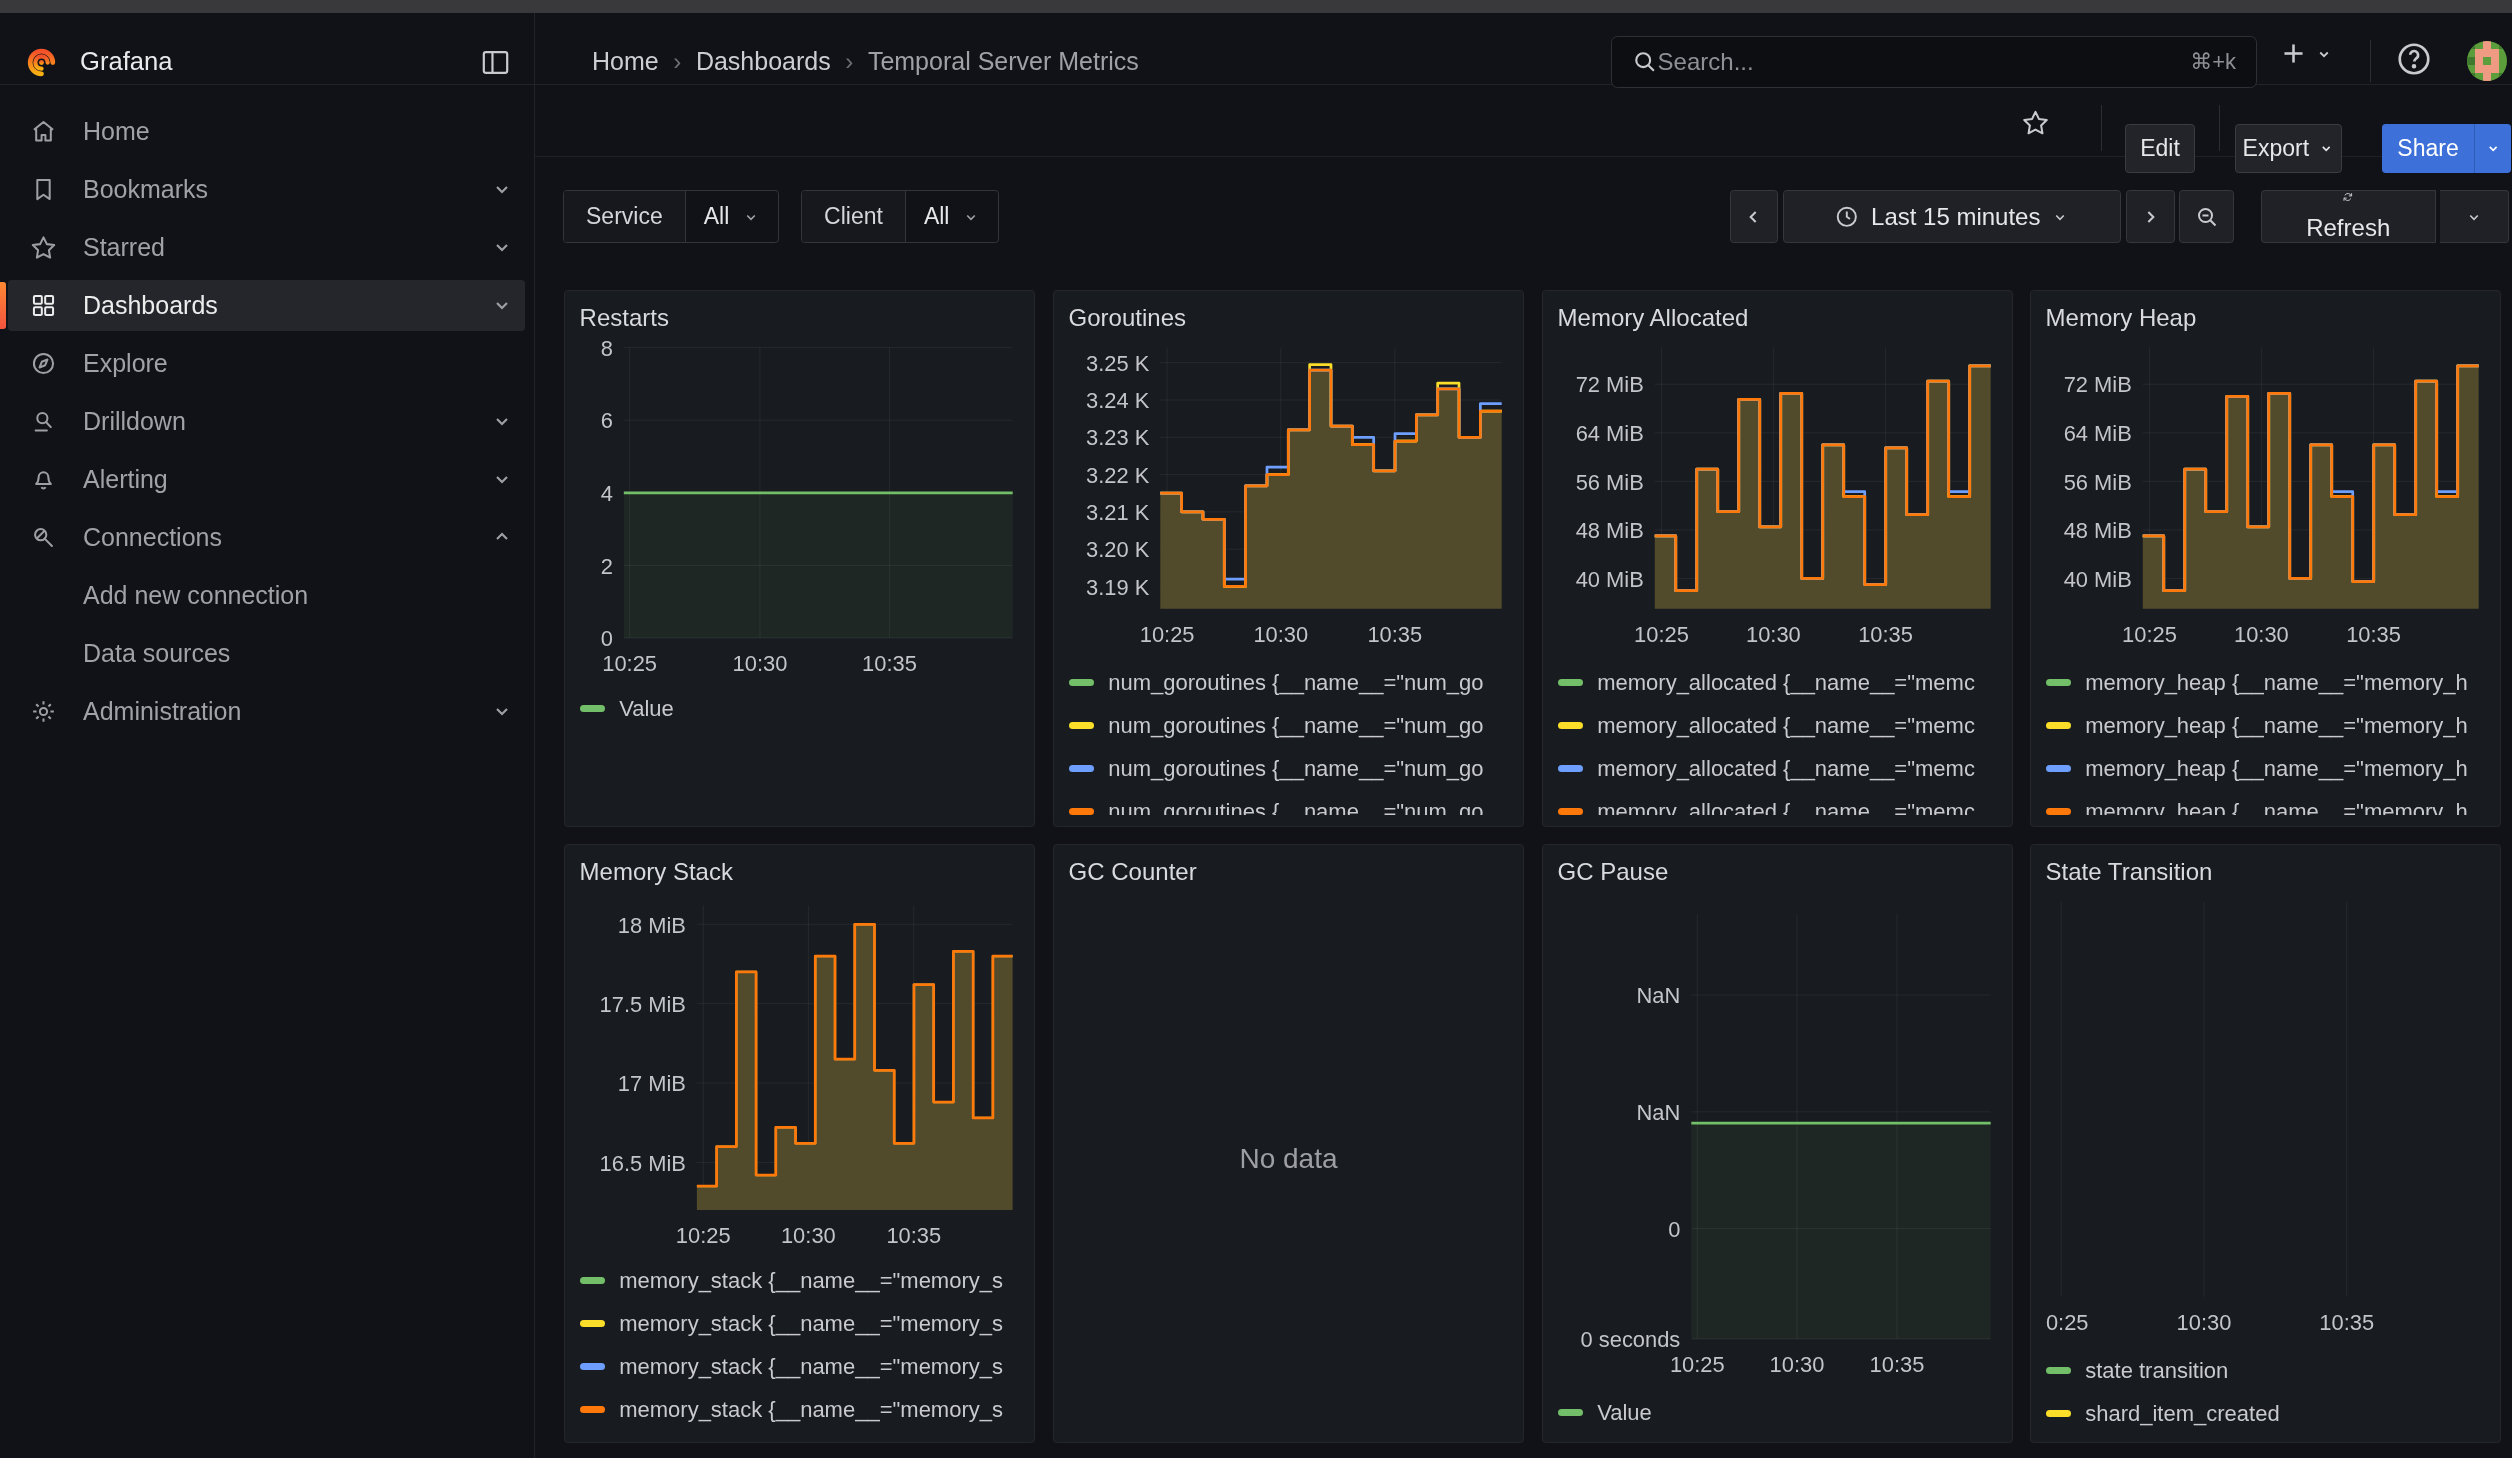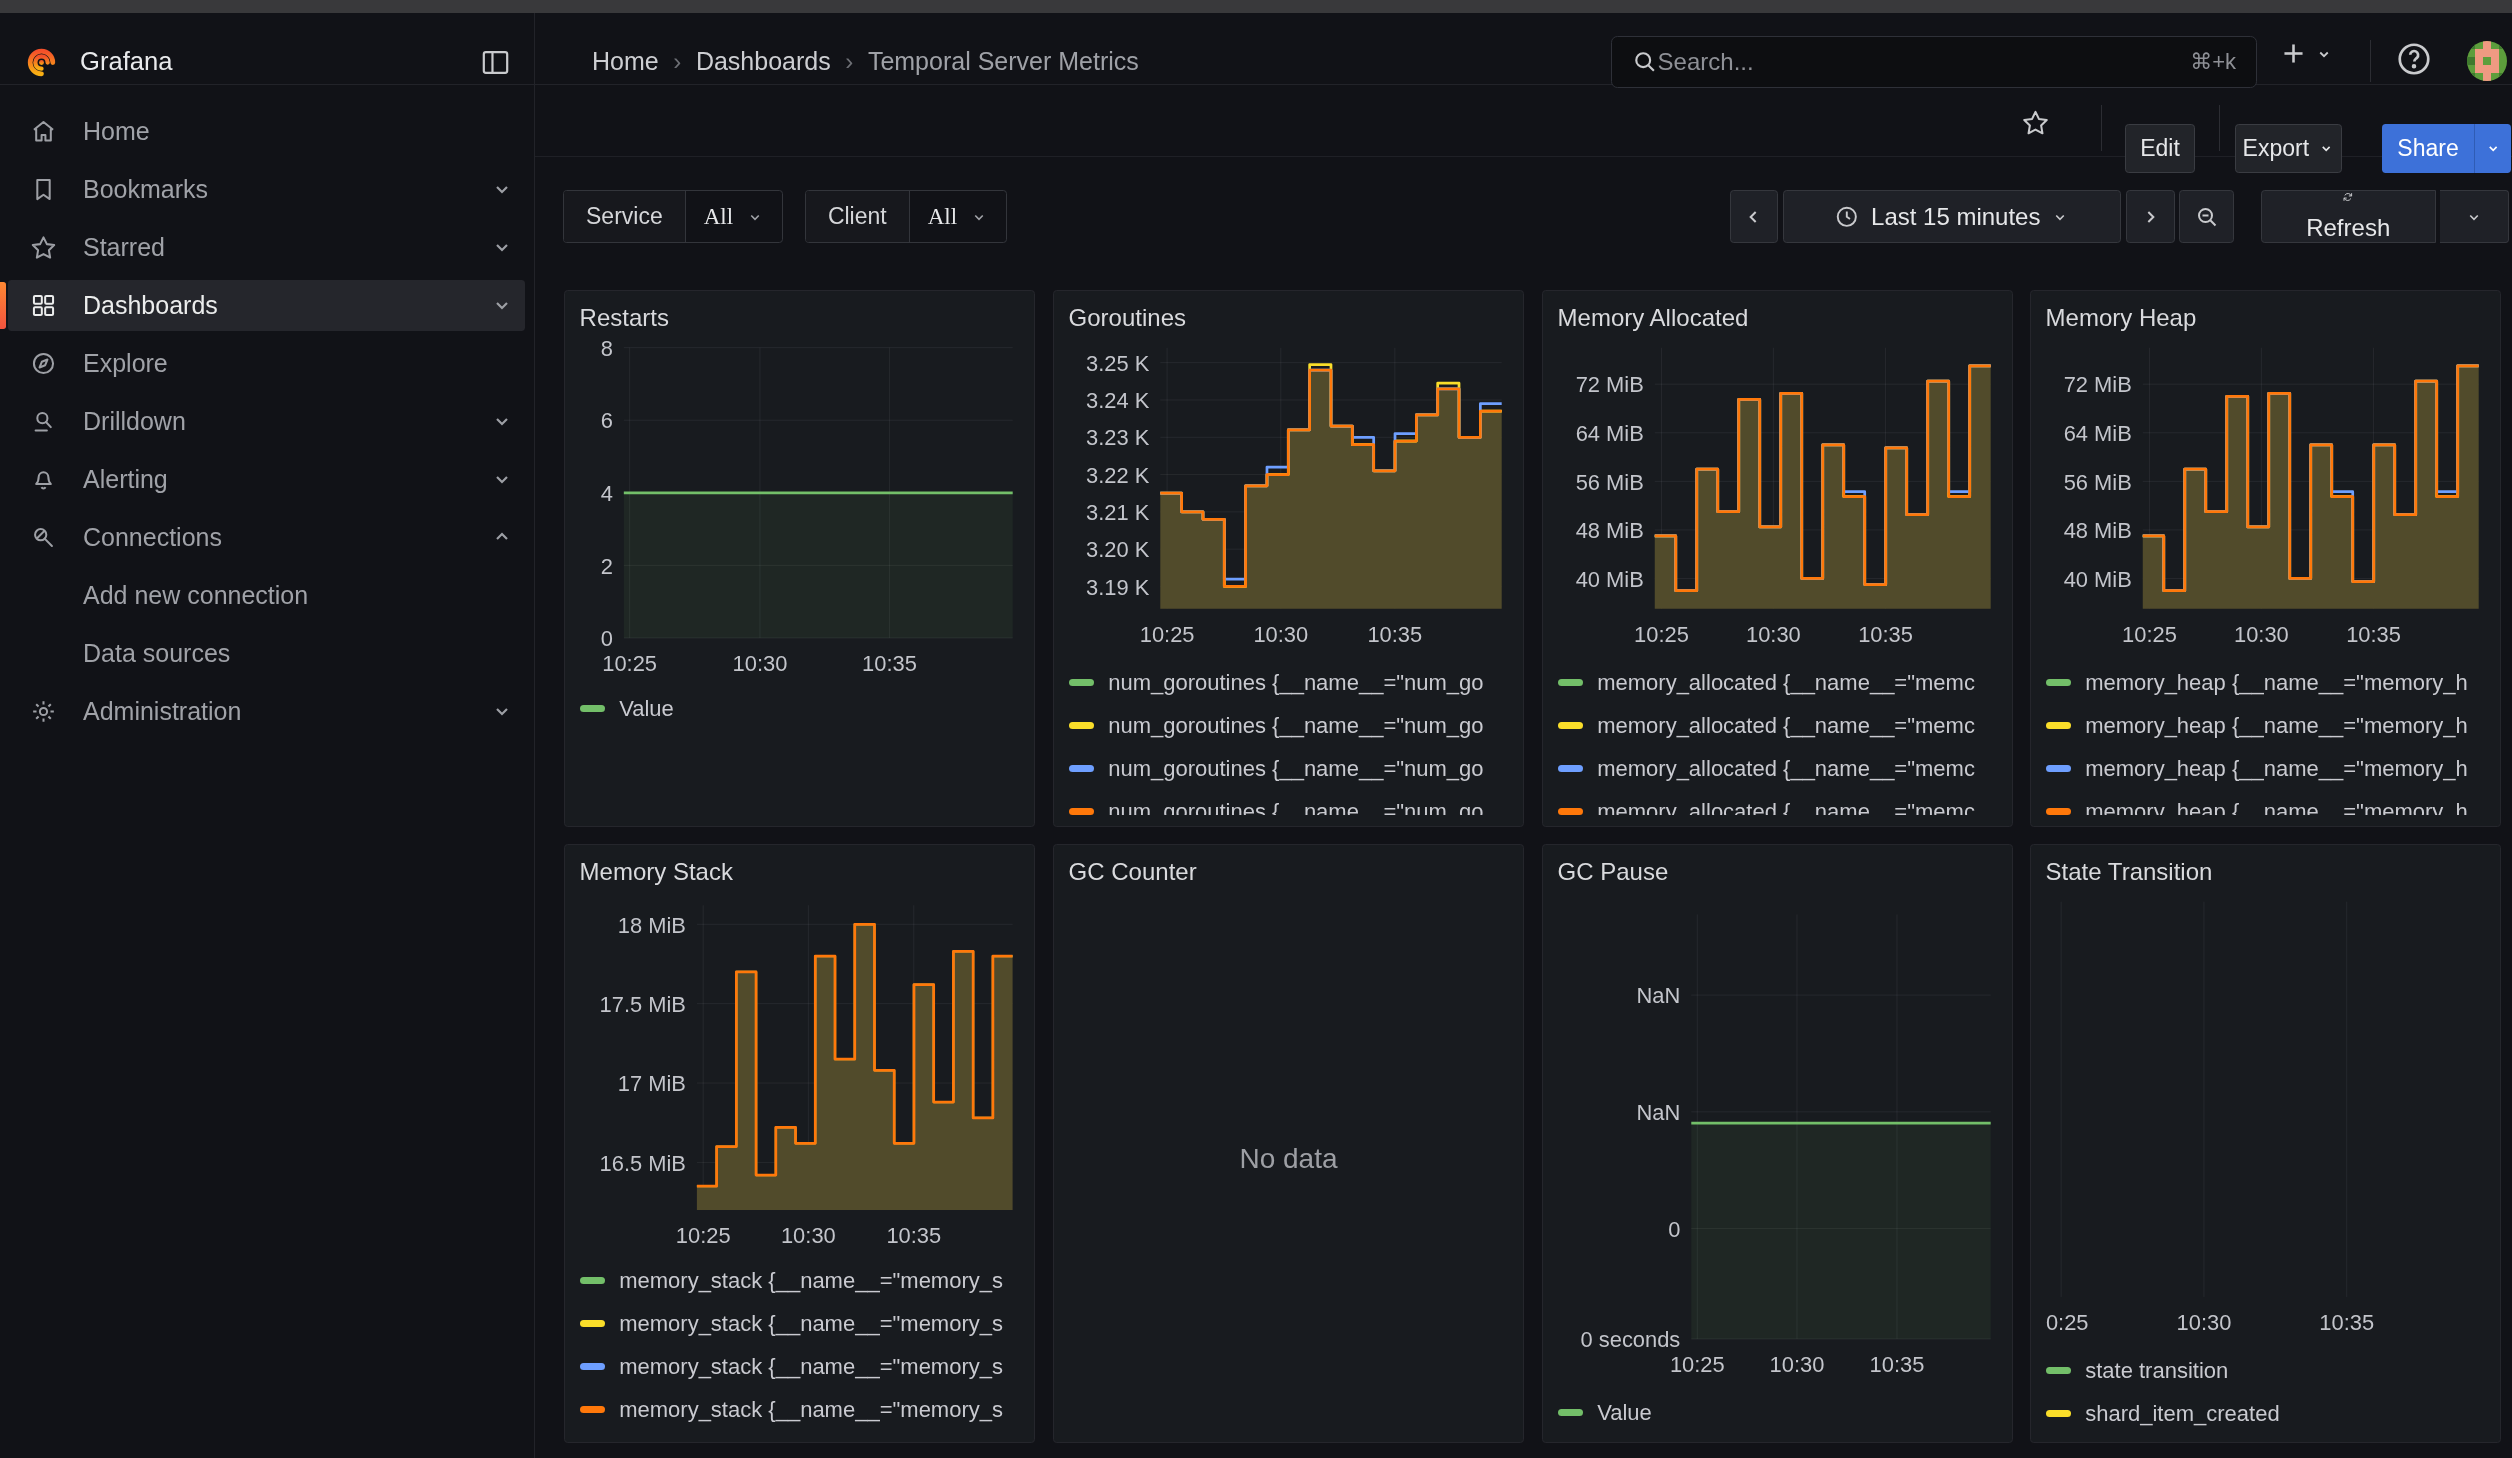--- a/index.html
+++ b/index.html
@@ -50,21 +50,21 @@
   .side-row.active .side-ico { color:#eceded; }
   .accent { position:absolute; left:0; top:5.5px; width:5.5px; height:47px; border-radius:0 2.7px 2.7px 0;
     background:linear-gradient(180deg,#ff8833,#f3533e); }
   .side-row > * { z-index:1; }
 
   
   .content { position:absolute; left:535px; top:157px; width:1977px; height:1301px; overflow:hidden; }
   .filters { position:absolute; left:28px; top:33px; display:flex; gap:22px; }
   .pill { display:flex; height:53px; border:0.9px solid #33353b; border-radius:3.7px; overflow:hidden; align-items:stretch; }
   .pill-label { background:#17181d; display:flex; align-items:center; padding:0 22px; font-size:23px; color:#d5d6d9; }
-  .pill-value { display:flex; align-items:center; gap:12.8px; padding:0 18px; font-size:23px; font-weight:500; color:#e6e7e9; border-left:0.9px solid #33353b;font-family:Liberation Serif, serif; }
+  .pill-value { display:flex; align-items:center; gap:12.8px; padding:0 18px; font-size:23px; font-weight:500; color:#e6e7e9; border-left:0.9px solid #33353b; }
   .pill-value svg { color:#9fa1a6; }
 
   .timebar { position:absolute; top:33px; right:2.7px; display:flex; align-items:center; gap:4.6px; }
   .tbtn { height:53px; background:#1f2127; border:0.9px solid #35373d; border-radius:3.7px; color:#e6e7e9;
     font-size:24px; font-weight:500; display:flex; align-items:center; justify-content:center; gap:11px; }
   .tbtn svg { color:#c9cacd; }
   .gap24 { width:17.4px; }
   .refresh-main { border-radius:3.7px 0 0 3.7px;flex-direction:column; }
   .refresh-caret { border-radius:0 3.7px 3.7px 0; border-left:none; }
 

